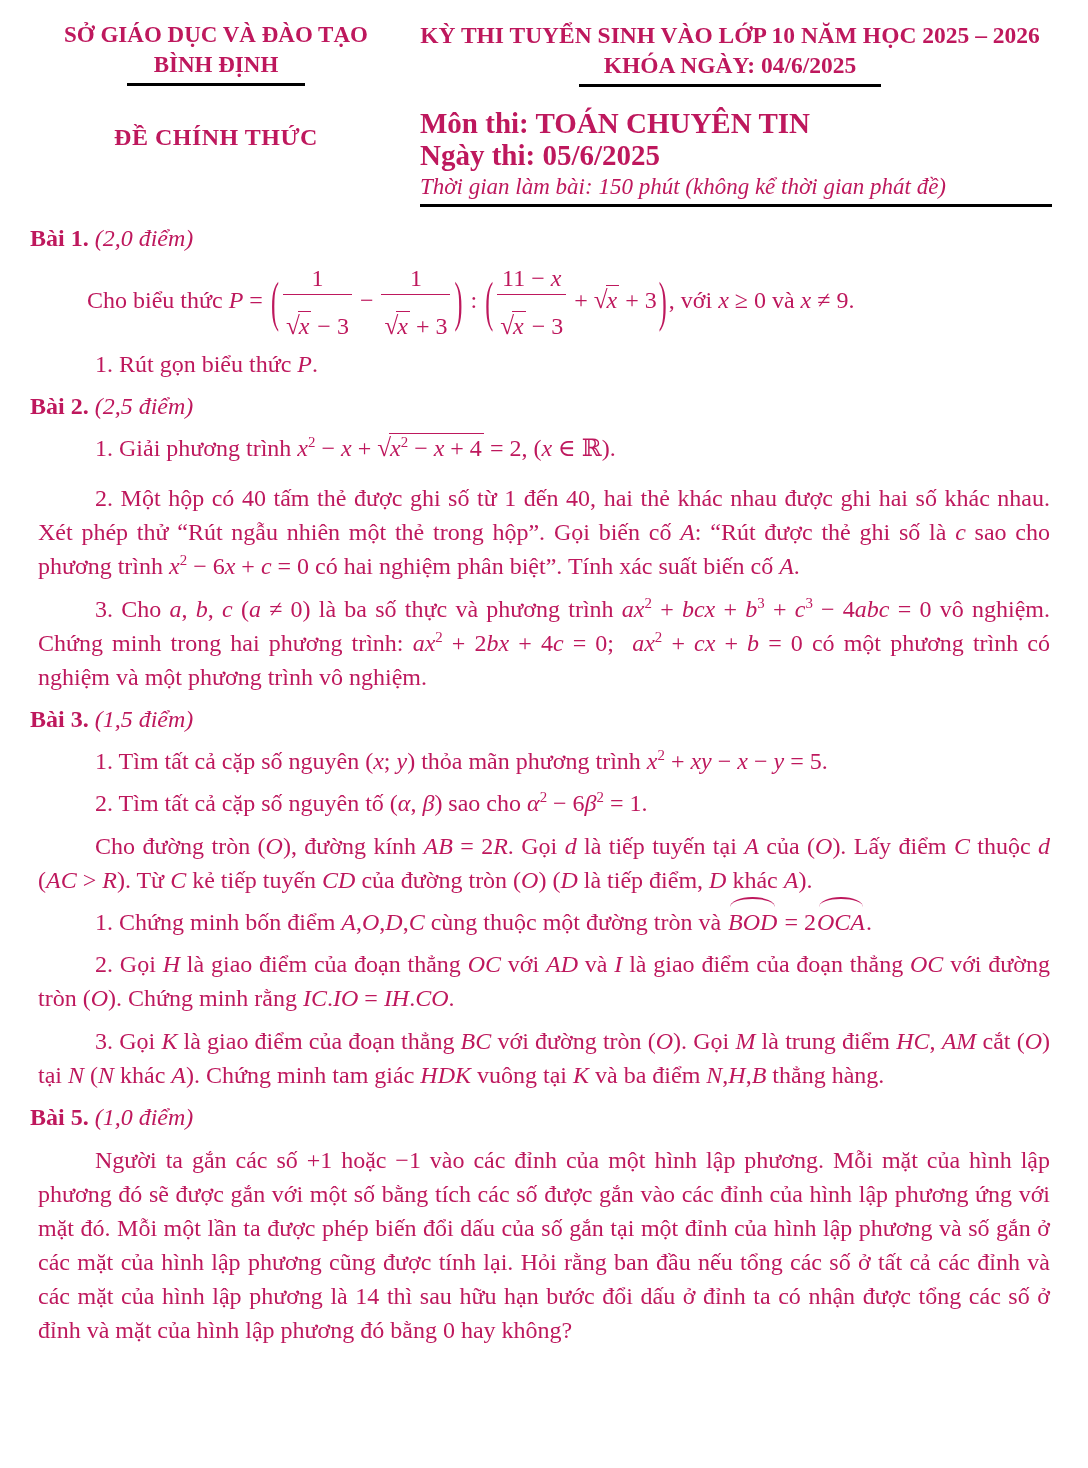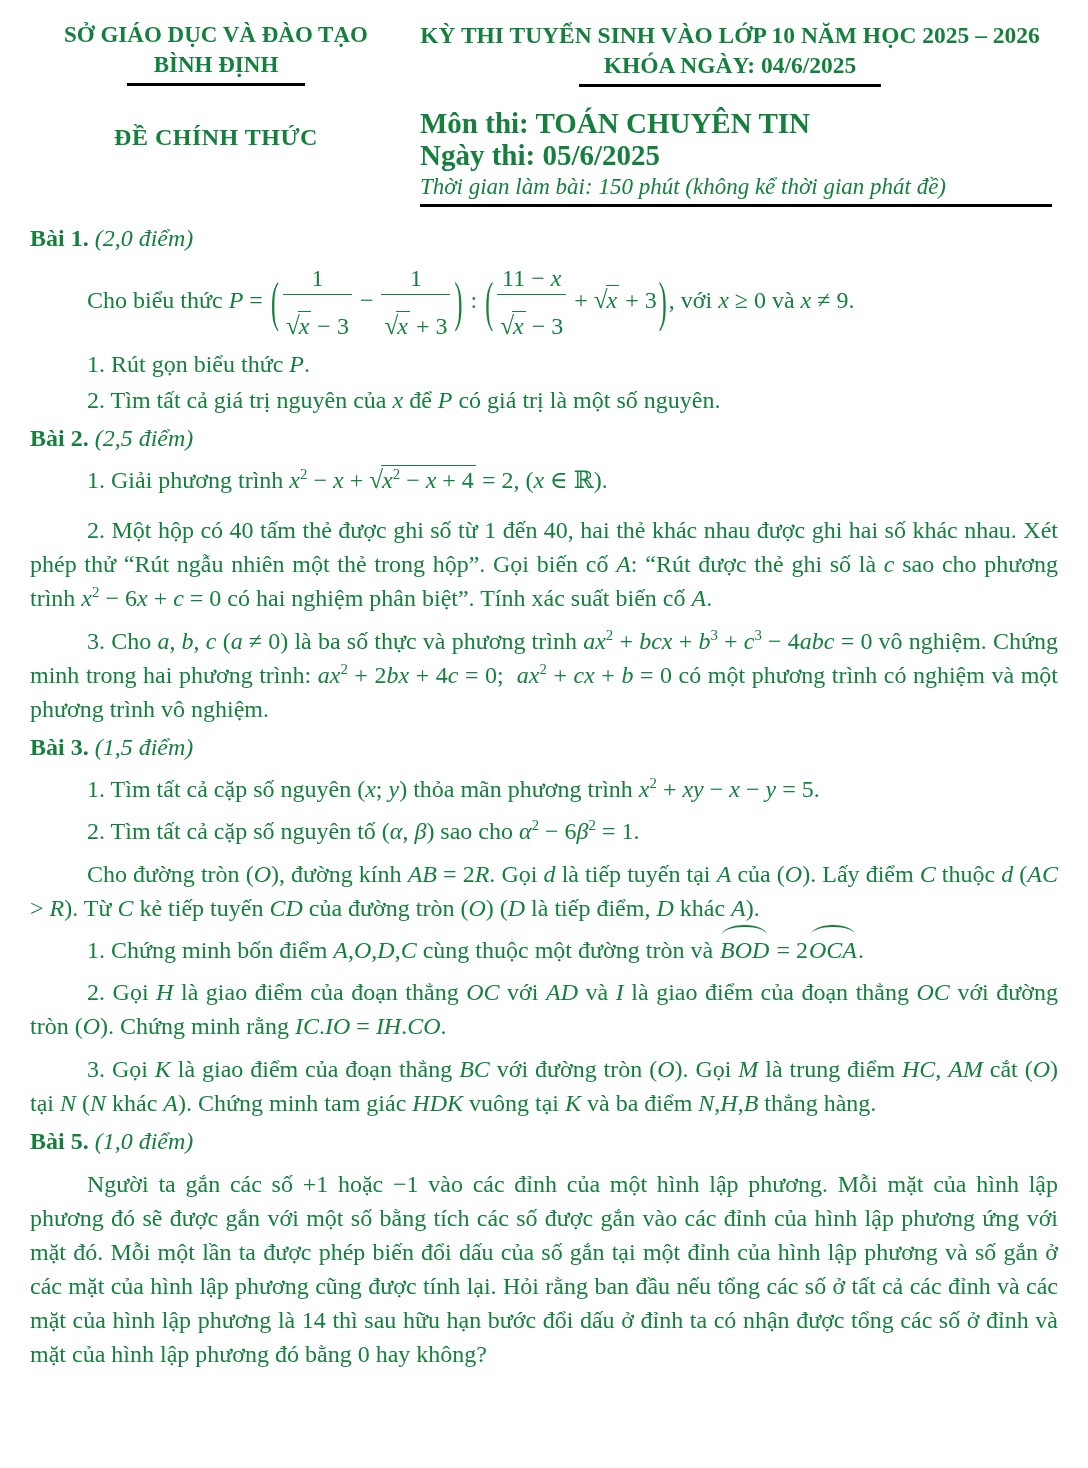--- a/index.html
+++ b/index.html
@@ -1,18 +1,18 @@
 <!DOCTYPE html>
 <html lang="vi"><head>
 <meta charset="utf-8">
 <style>
   html,body{margin:0;padding:0;background:#ffffff;}
   .page{
     width:1088px;min-height:1468px;box-sizing:border-box;
-    padding:20px 30px 12px 30px;background:#fff;color:#15803d;
+    padding:20px 30px 12px 30px;background:#fff;color:#be185d;
     font-family:"Liberation Serif","DejaVu Serif",serif;
     font-size:24px;line-height:34px;
   }
   
   header{display:flex;align-items:flex-start;}
   .hdr-left{width:372px;text-align:center;flex:none;}
   .hl1,.hl2{font-weight:bold;font-size:23px;line-height:30px;}
   .hrule{border-bottom:3px solid #000;}
   .hrule-left{width:178px;margin:3px auto 0;}
   .exam-label{font-weight:bold;font-size:24px;margin-top:34px;letter-spacing:.5px;}
@@ -21,21 +21,21 @@
   .hrule-right{width:302px;margin:4px auto 0;}
   .hdr-meta{text-align:left;margin:20px 0 0 18px;}
   .subject,.examdate{font-weight:bold;font-size:29px;line-height:32px;}
   .duration{font-style:italic;font-size:23px;line-height:32px;}
   .hrule-dur{margin:1px 6px 0 18px;}
   
   main{margin-top:14px;}
   h2{font-size:24px;font-weight:normal;margin:4px 0 0 0;line-height:34px;}
   .plabel{font-weight:bold;}
   .ppoints{font-style:italic;}
-  p{margin:0;text-align:justify;text-indent:57px;}
+  p{margin:8px;text-align:justify;text-indent:57px;}
   p.item{margin-top:2px;}
   p.gap-top{margin-top:9px;}
   p.spread{margin-top:8px;margin-bottom:8px;font-family:Liberation Serif, serif;}
   
   i{font-style:italic;}
   sup{font-size:0.62em;line-height:0;vertical-align:super;}
   .frac{display:inline-block;vertical-align:middle;text-align:center;margin:0 2px;text-indent:0;line-height:30px;}
   .frac .num{display:block;padding:0 3px 1px;}
   .frac .den{display:block;border-top:1.6px solid currentColor;padding:16px 3px 0;}
   .rs{font-size:1.05em;}
@@ -74,21 +74,20 @@
       <div class="hrule hrule-dur"></div>
     </div>
   </header>
 
   <main>
 
     <section>
       <h2><span class="plabel">Bài 1.</span> <span class="ppoints">(2,0 điểm)</span></h2>
       <p class="formula-line">Cho biểu thức <i>P</i> = <span class="bp">(</span><span class="frac"><span class="num">1</span><span class="den"><span class="rs">√</span><span class="rad"><i>x</i></span> − 3</span></span> − <span class="frac"><span class="num">1</span><span class="den"><span class="rs">√</span><span class="rad"><i>x</i></span> + 3</span></span><span class="bp">)</span> : <span class="bp">(</span><span class="frac"><span class="num">11 − <i>x</i></span><span class="den"><span class="rs">√</span><span class="rad"><i>x</i></span> − 3</span></span> + <span class="rs">√</span><span class="rad"><i>x</i></span> + 3<span class="bp">)</span>, với <i>x</i> ≥ 0 và <i>x</i> ≠ 9.</p>
       <p class="item">1. Rút gọn biểu thức <i>P</i>.</p>
-      <p class="item">2. Tìm tất cả giá trị nguyên của <i>x</i> để <i>P</i> có giá trị là một số nguyên.</p>
     </section>
 
     <section>
       <h2><span class="plabel">Bài 2.</span> <span class="ppoints">(2,5 điểm)</span></h2>
       <p class="item tall-line">1. Giải phương trình <i>x</i><sup>2</sup> − <i>x</i> + <span class="rs">√</span><span class="rad"><i>x</i><sup>2</sup> − <i>x</i> + 4</span> = 2, (<i>x</i> ∈ ℝ).</p>
       <p class="item gap-top">2. Một hộp có 40 tấm thẻ được ghi số từ 1 đến 40, hai thẻ khác nhau được ghi hai số khác nhau. Xét phép thử “Rút ngẫu nhiên một thẻ trong hộp”. Gọi biến cố <i>A</i>: “Rút được thẻ ghi số là <i>c</i> sao cho phương trình <i>x</i><sup>2</sup> − 6<i>x</i> + <i>c</i> = 0 có hai nghiệm phân biệt”. Tính xác suất biến cố <i>A</i>.</p>
       <p class="item gap-top">3. Cho <i>a</i>, <i>b</i>, <i>c</i> (<i>a</i> ≠ 0) là ba số thực và phương trình <i>ax</i><sup>2</sup> + <i>bcx</i> + <i>b</i><sup>3</sup> + <i>c</i><sup>3</sup> − 4<i>abc</i> = 0 vô nghiệm. Chứng minh trong hai phương trình: <i>ax</i><sup>2</sup> + 2<i>bx</i> + 4<i>c</i> = 0;&nbsp; <i>ax</i><sup>2</sup> + <i>cx</i> + <i>b</i> = 0 có một phương trình có nghiệm và một phương trình vô nghiệm.</p>
     </section>
 
     <section>

